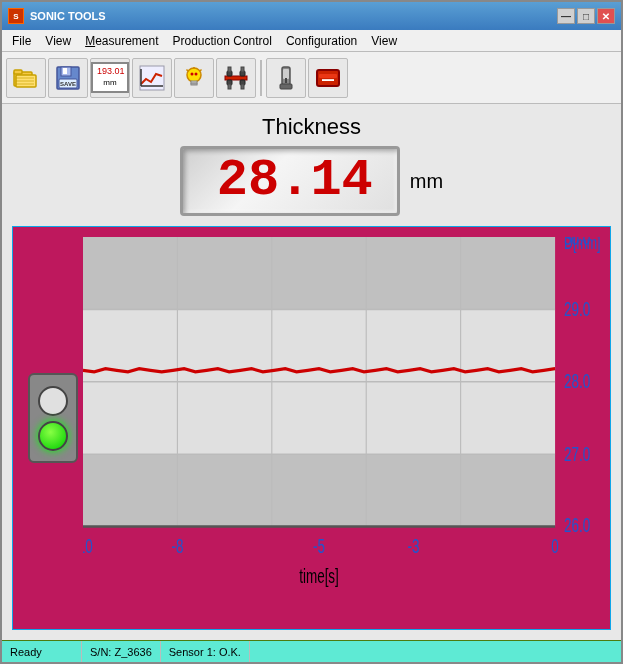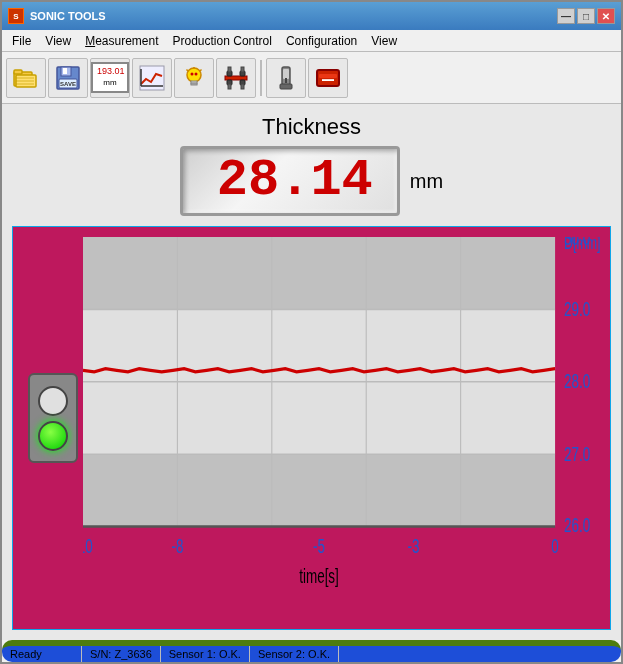--- a/index.html
+++ b/index.html
@@ -214,27 +214,26 @@
     #chart-area {
       flex: 1;
       position: relative;
       overflow: hidden;
     }
     #chart-svg {
       width: 100%;
       height: 100%;
     }
     #status-bar {
-      background: #1d4ed8;
-      border-top: 6px solid #4d7c0f;
+      background: #5eead4;
+      border-top: 1px solid #4d7c0f;
       display: flex;
       align-items: center;
       height: 22px;
       flex-shrink: 0;
-      border-radius: 10px;
     }
     .status-section {
       padding: 0 8px;
       border-right: 1px solid #bbb;
       height: 100%;
       display: flex;
       align-items: center;
       font-size: 11px;
       color: #000;
     }
@@ -439,17 +438,14 @@
   <div id="status-bar">
     <div class="status-section">
       <span>Ready</span>
     </div>
     <div class="status-section">
       <span>S/N: Z_3636</span>
     </div>
     <div class="status-section">
       <span>Sensor 1: O.K.</span>
     </div>
-    <div class="status-section">
-      <span>Sensor 2: O.K.</span>
-    </div>
   </div>
 </div>
 
 </body></html>

